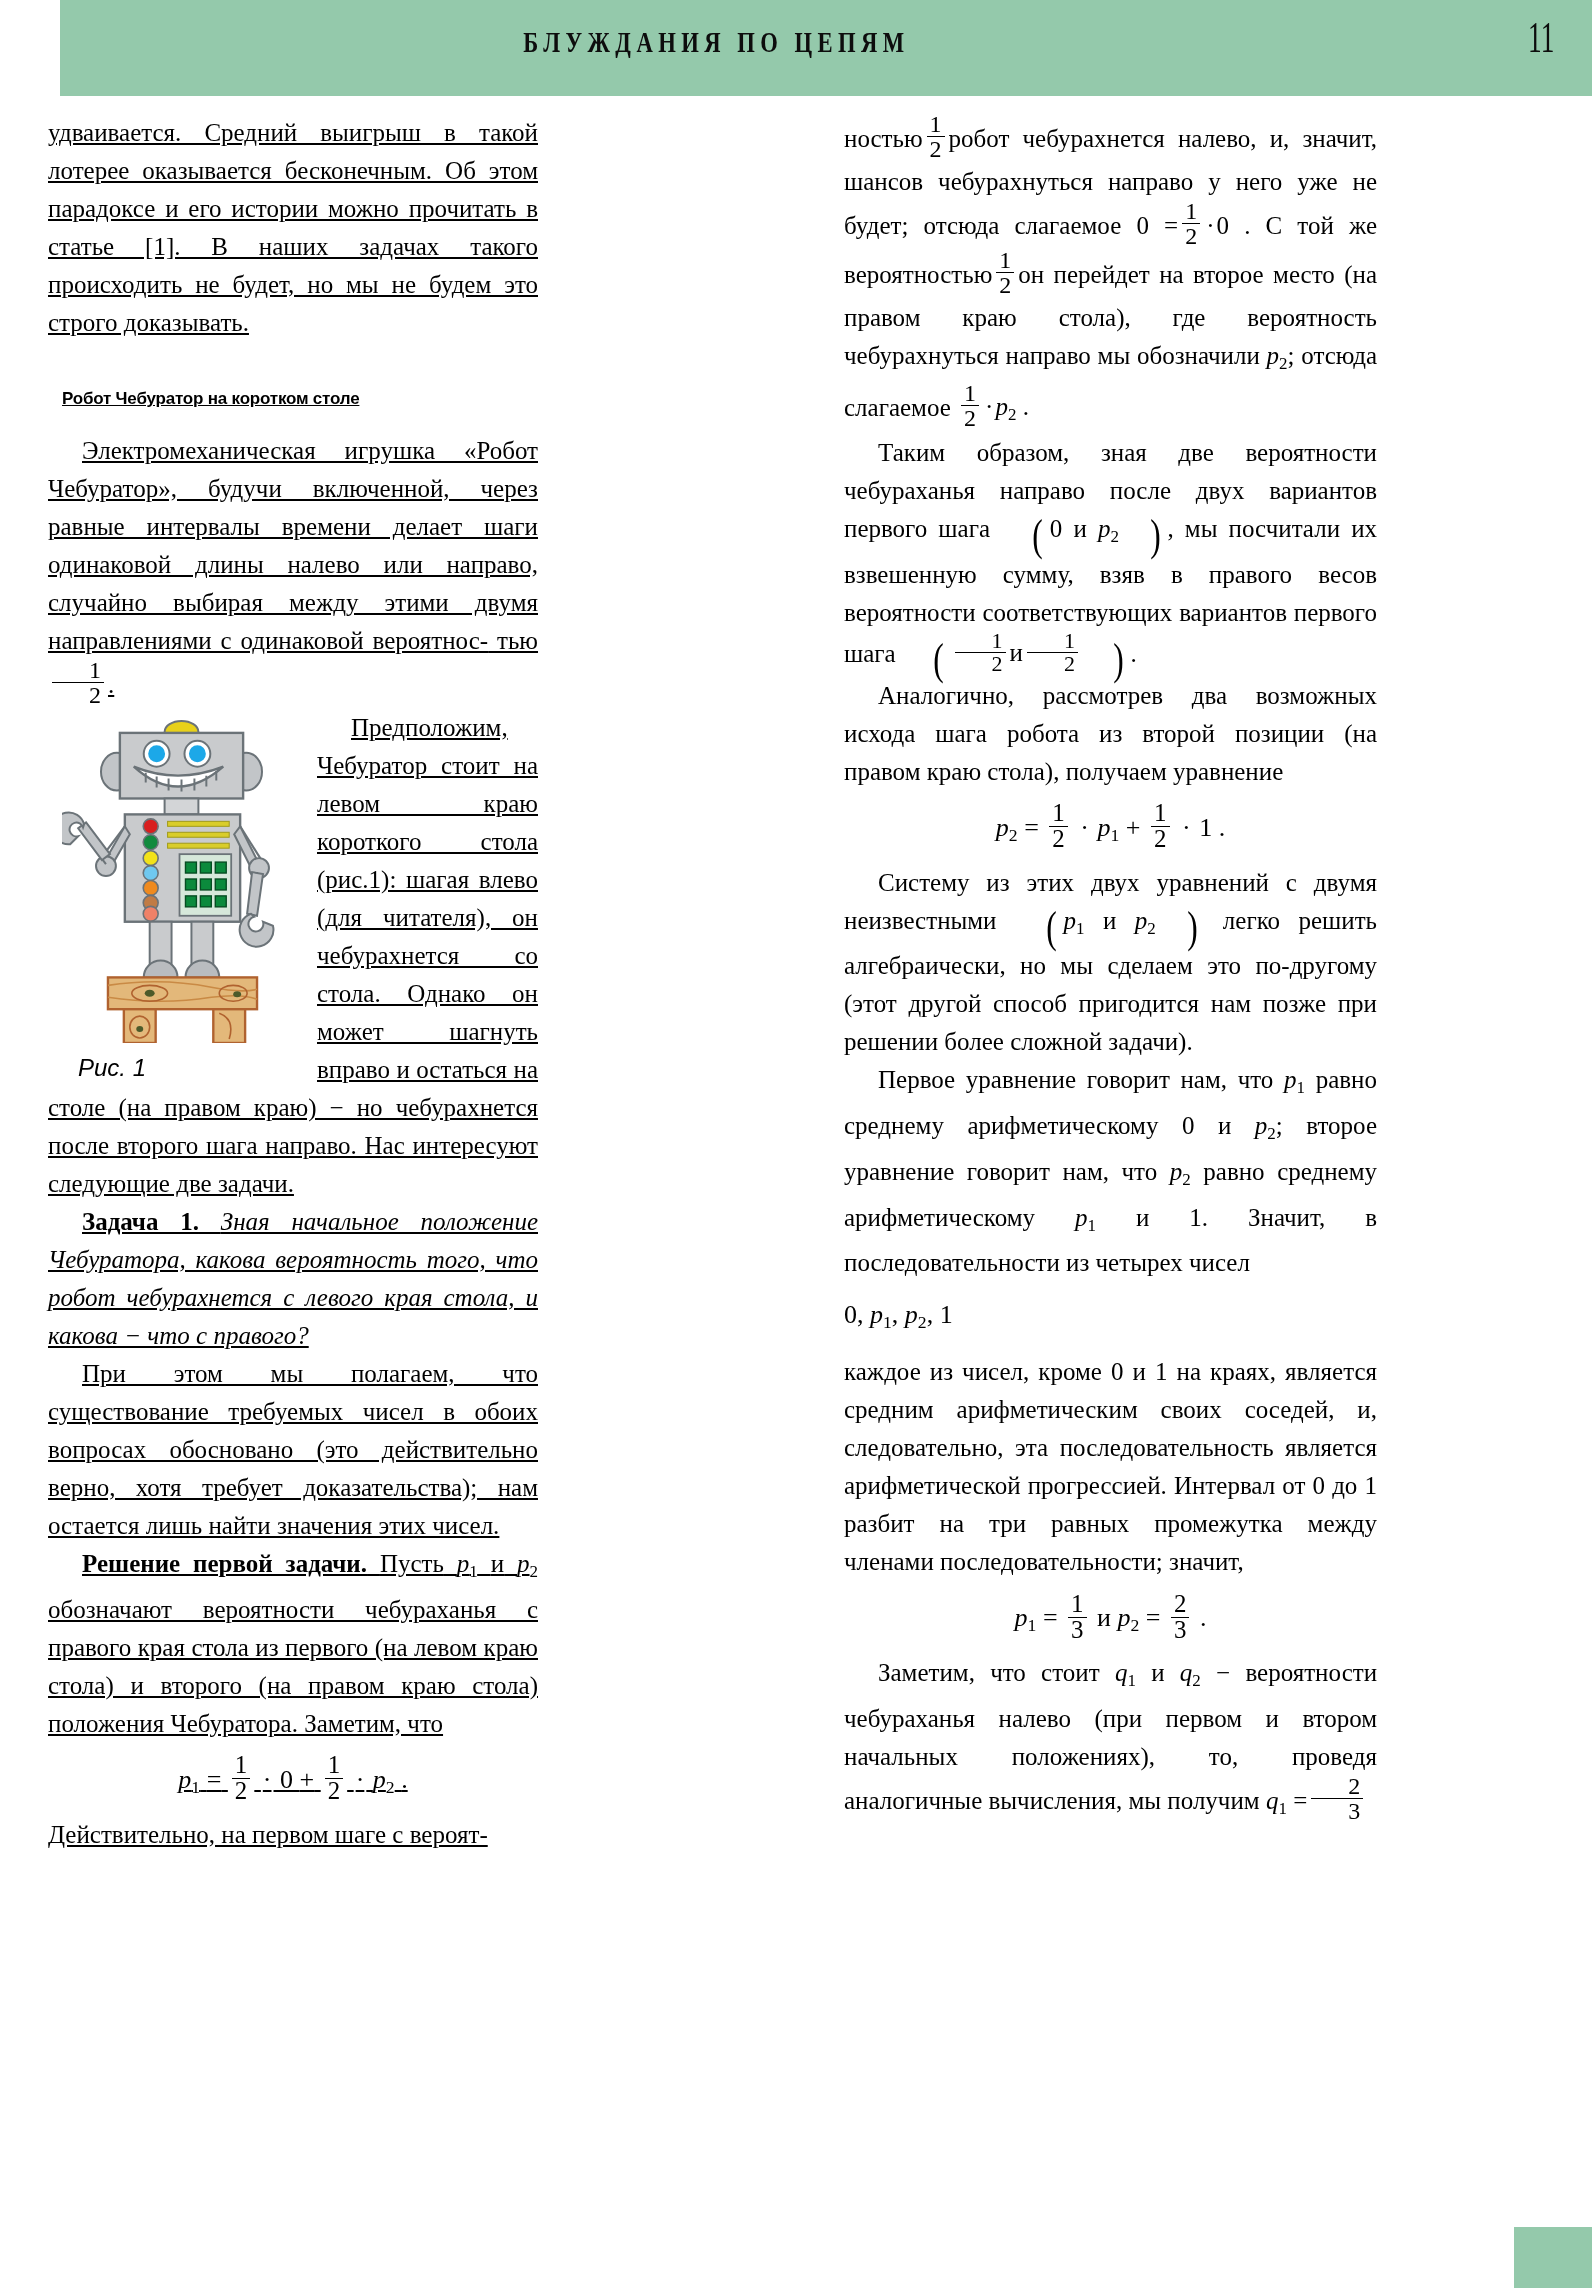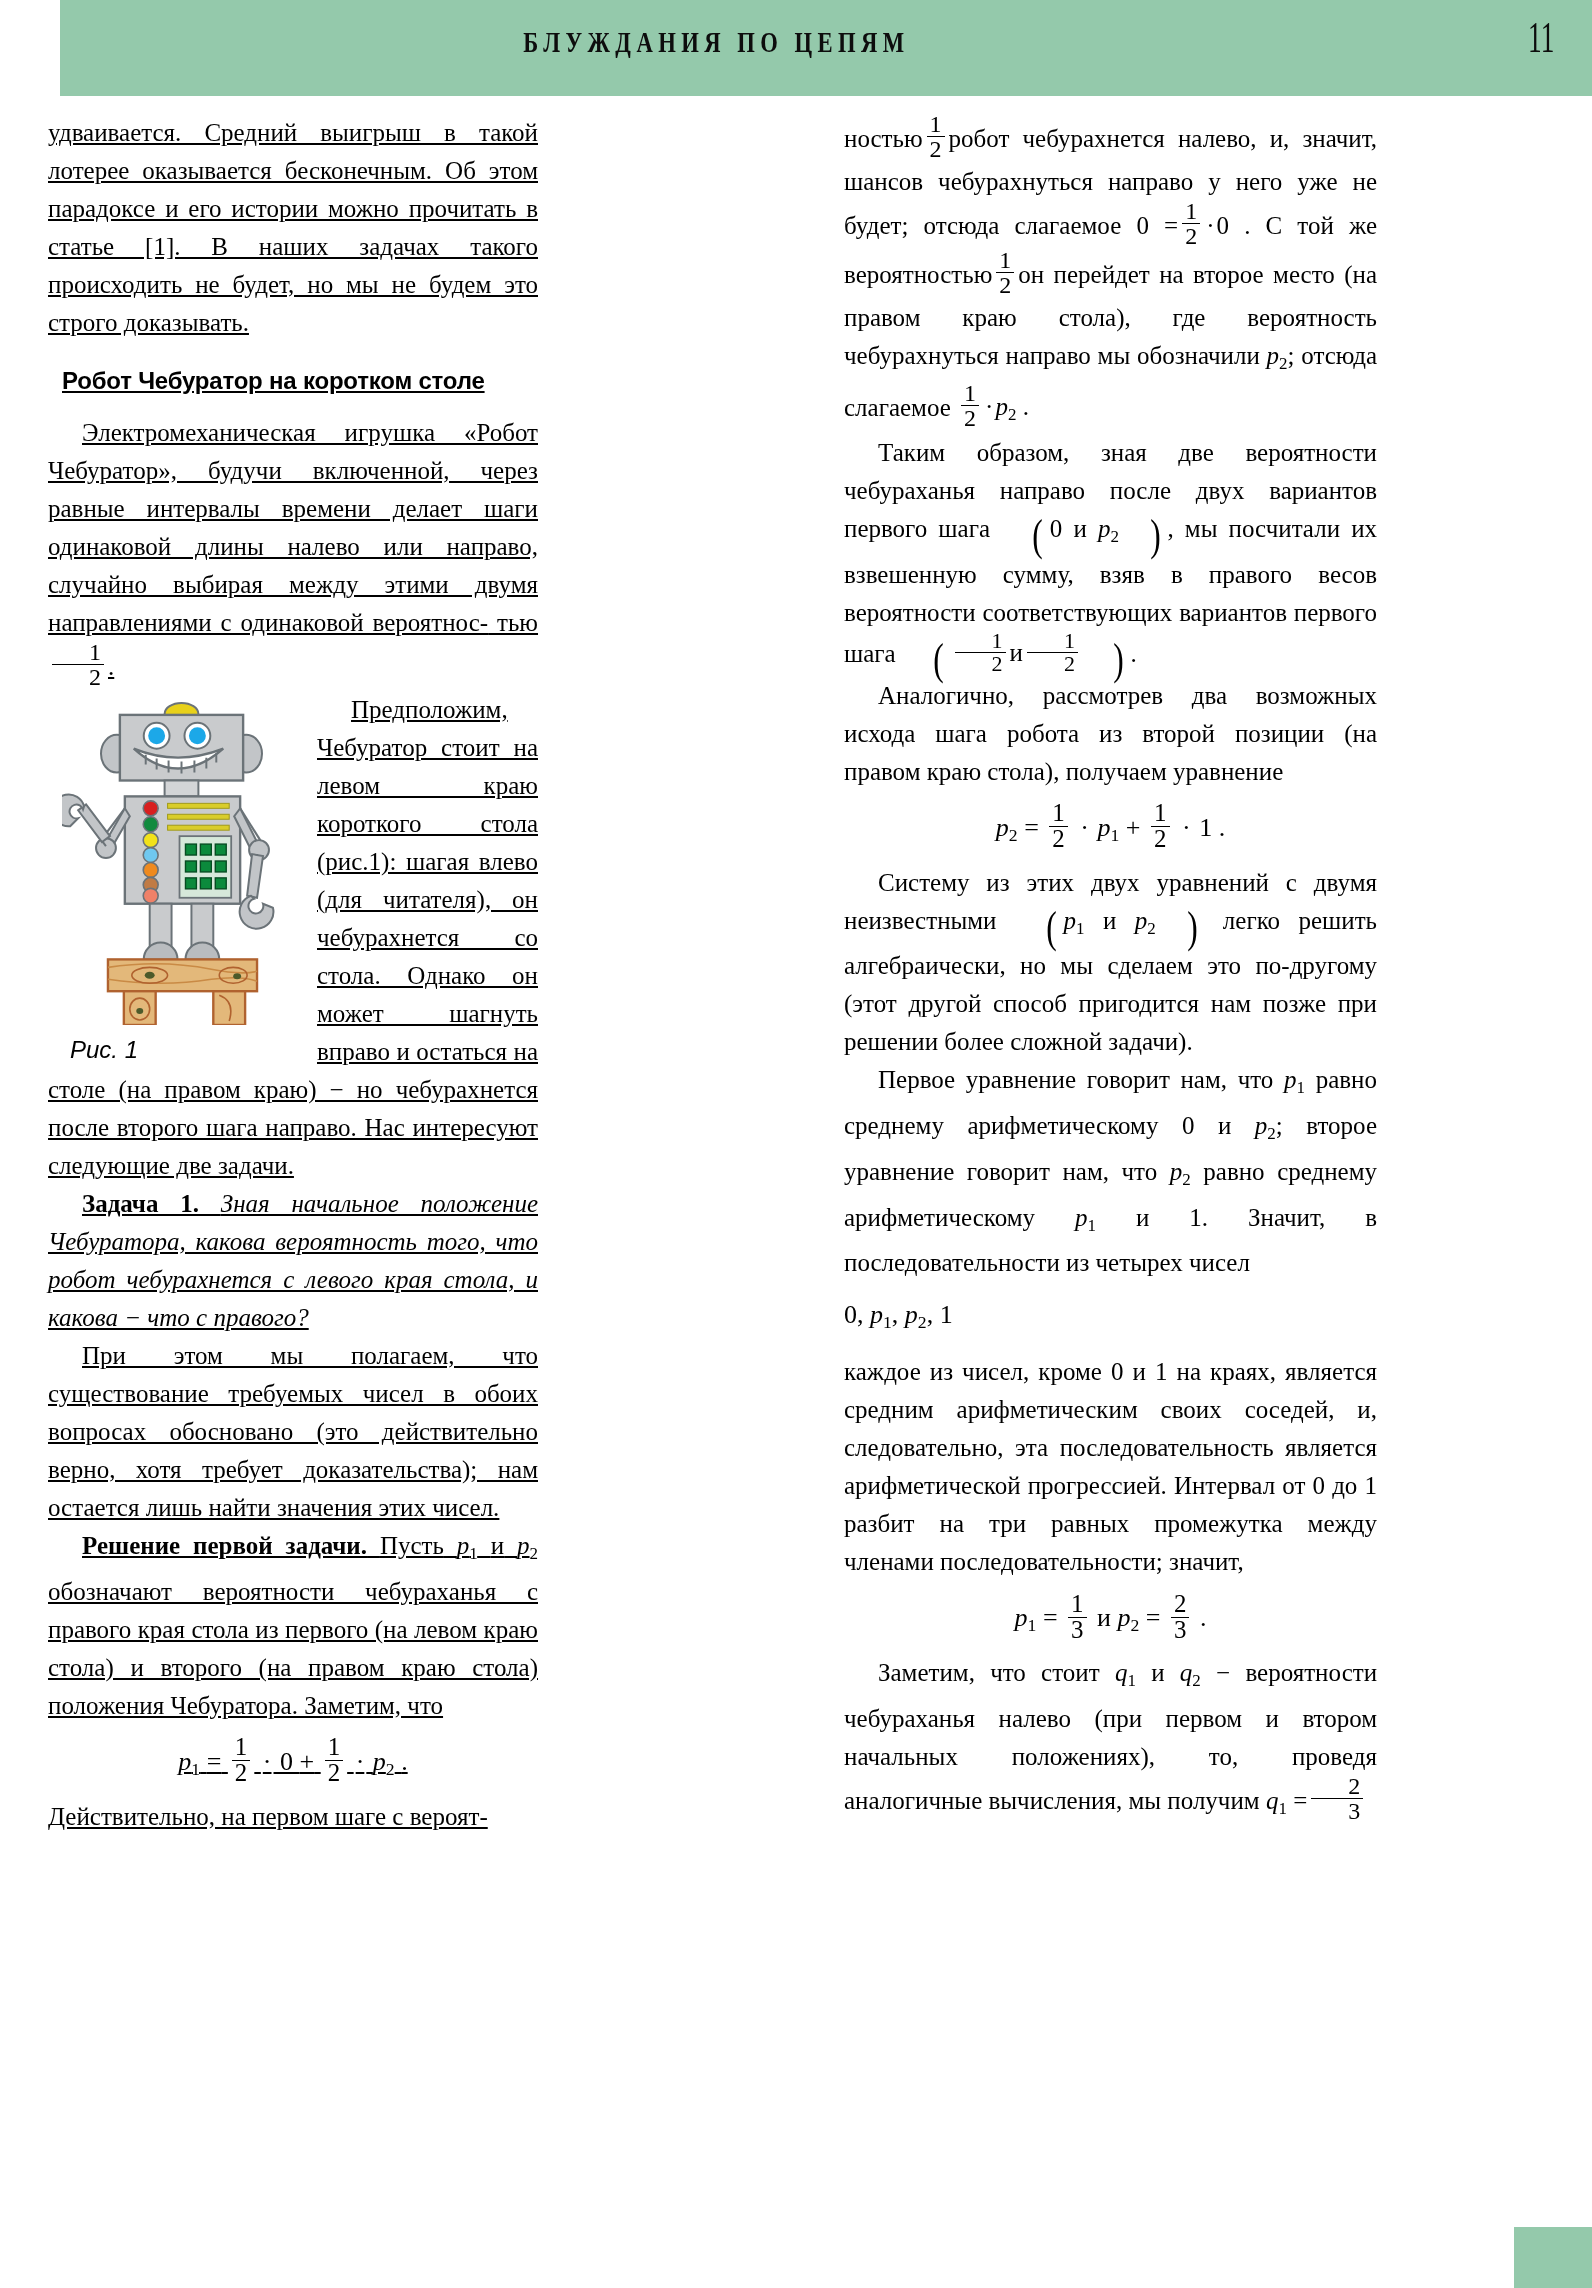--- a/index.html
+++ b/index.html
@@ -59,23 +59,23 @@
   .col-left{ left:48px;  width:490px;text-decoration:underline; }
   .col-right{left:844px; width:533px; }
 
   p{margin:0;}
   .ind{ text-indent:34px; }
 
   
   .sec-head{
     font-family:"Liberation Sans", sans-serif;
     font-weight:700;
-    font-size:24px;
+    font-size:17px;
     line-height:34px;
-    margin:22px 0 16px 14px;
+    margin:40px 0 16px 14px;
     letter-spacing:-0.2px;
   }
 
   .it{ font-style:italic; }
   .bd{ font-weight:700; }
 
   
   .frac{
     display:inline-block;
     vertical-align:-0.52em;
@@ -124,21 +124,21 @@
     width:239px;
     margin:6px 16px 0 14px;
     shape-outside:margin-box;
   }
   .figure svg{ display:block; }
   .figcap{
     font-family:"Liberation Sans", sans-serif;
     font-style:italic;
     font-size:24px;
     margin-top:6px;
-    margin-left:8px;
+    margin-left:16px;
     text-align:left;
   }
 
   
   .corner-square{
     position:absolute;
     right:0; bottom:0;
     width:78px; height:62px;
     background:#94c9ab;
   }

